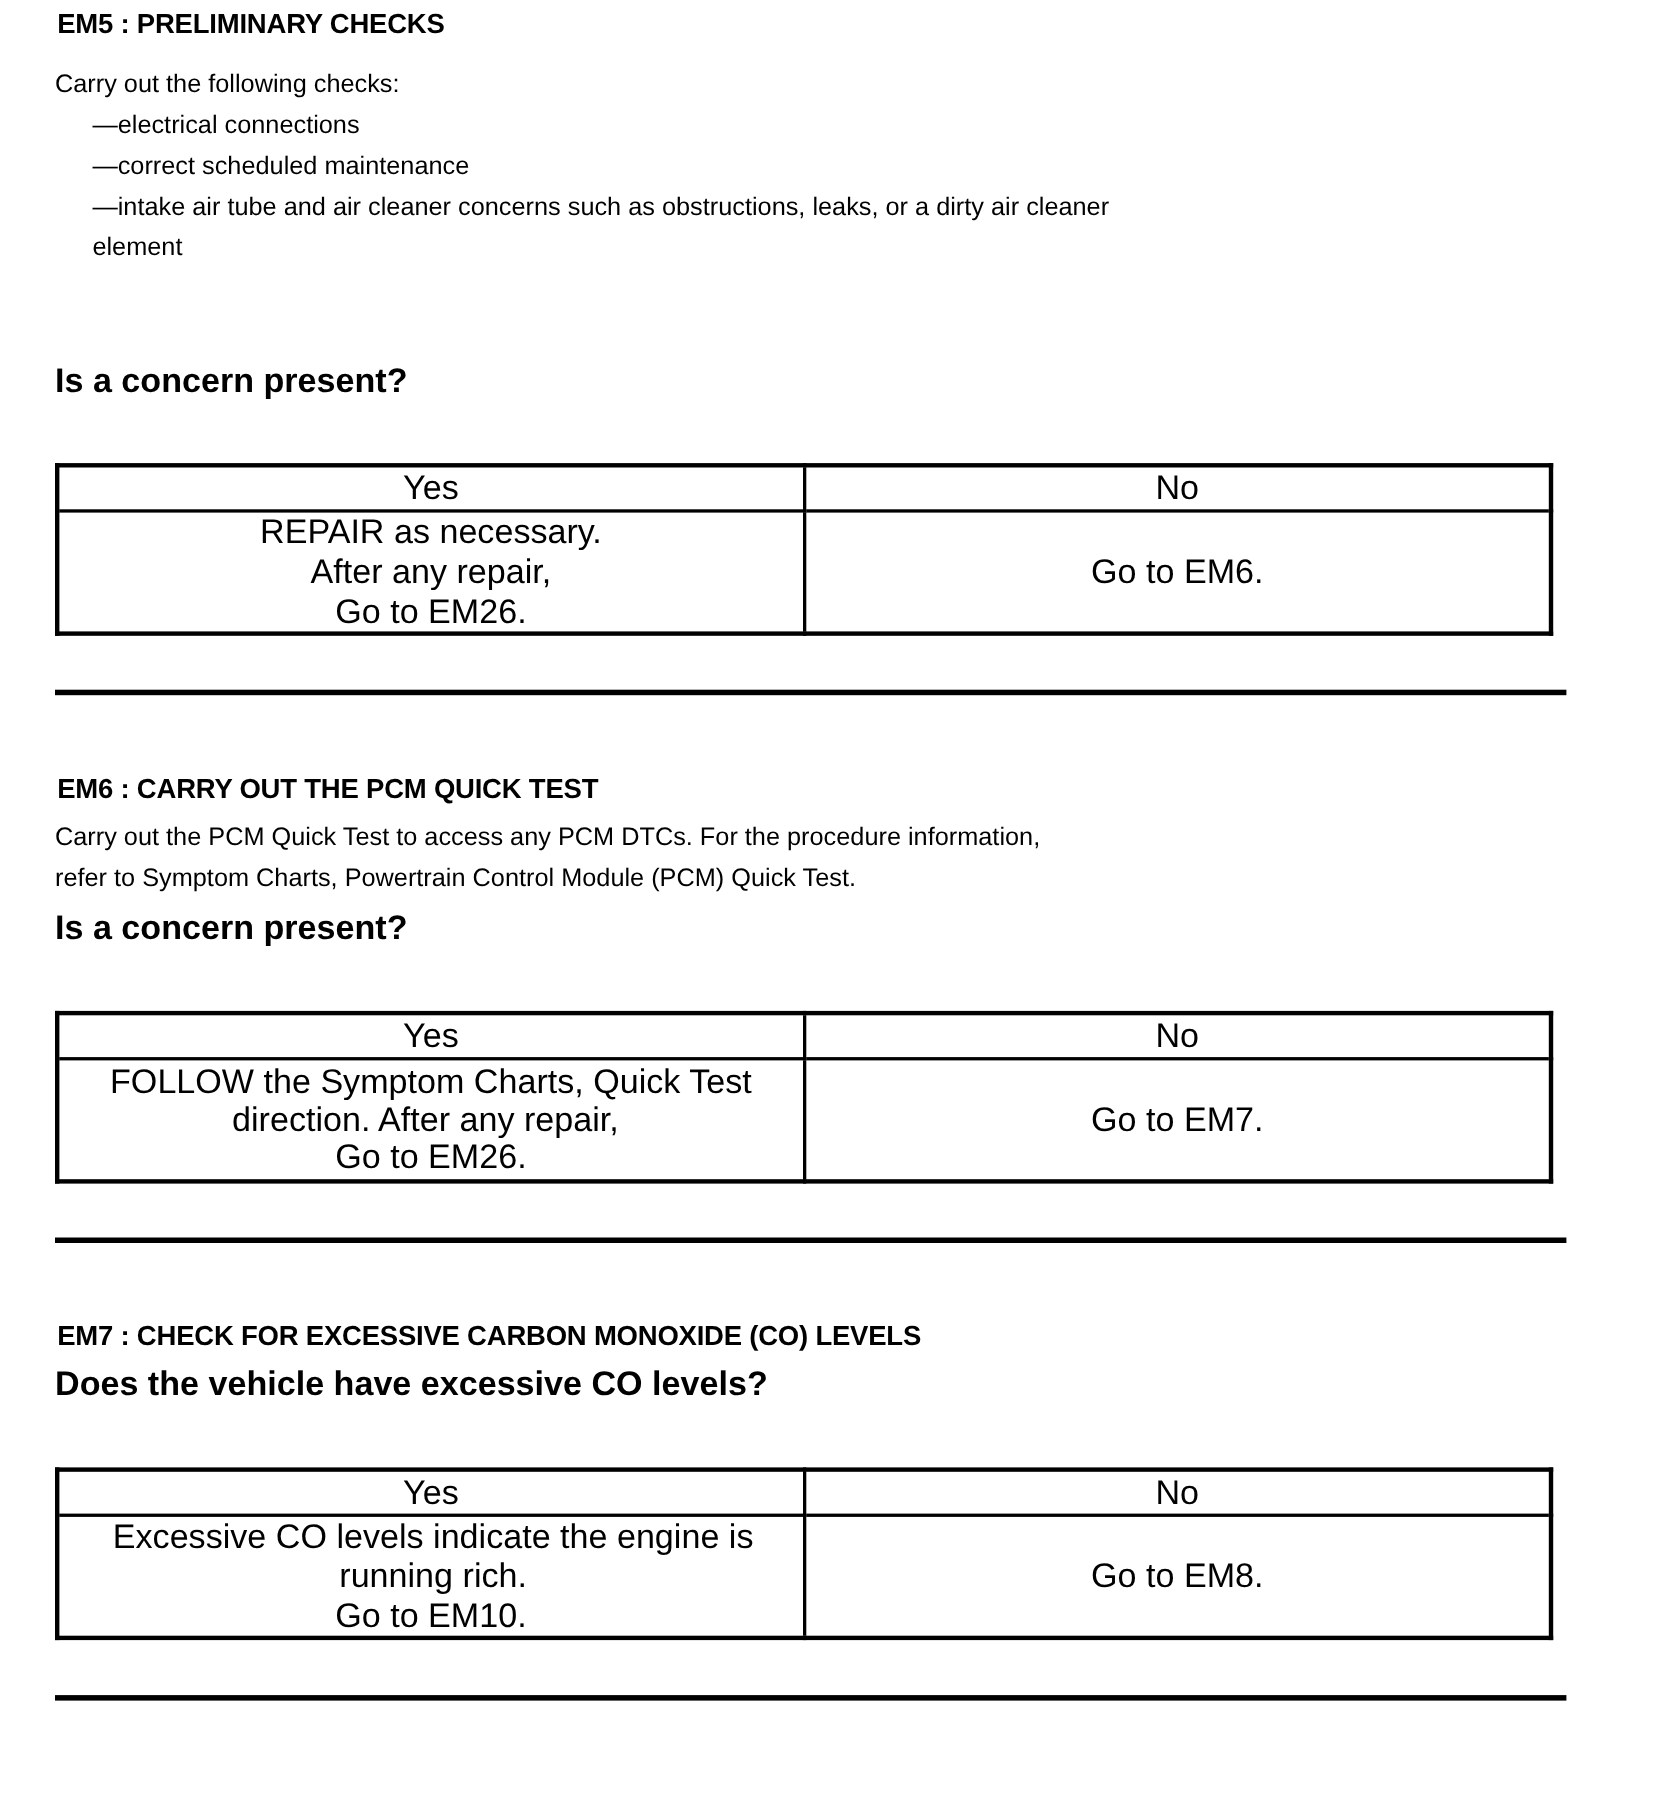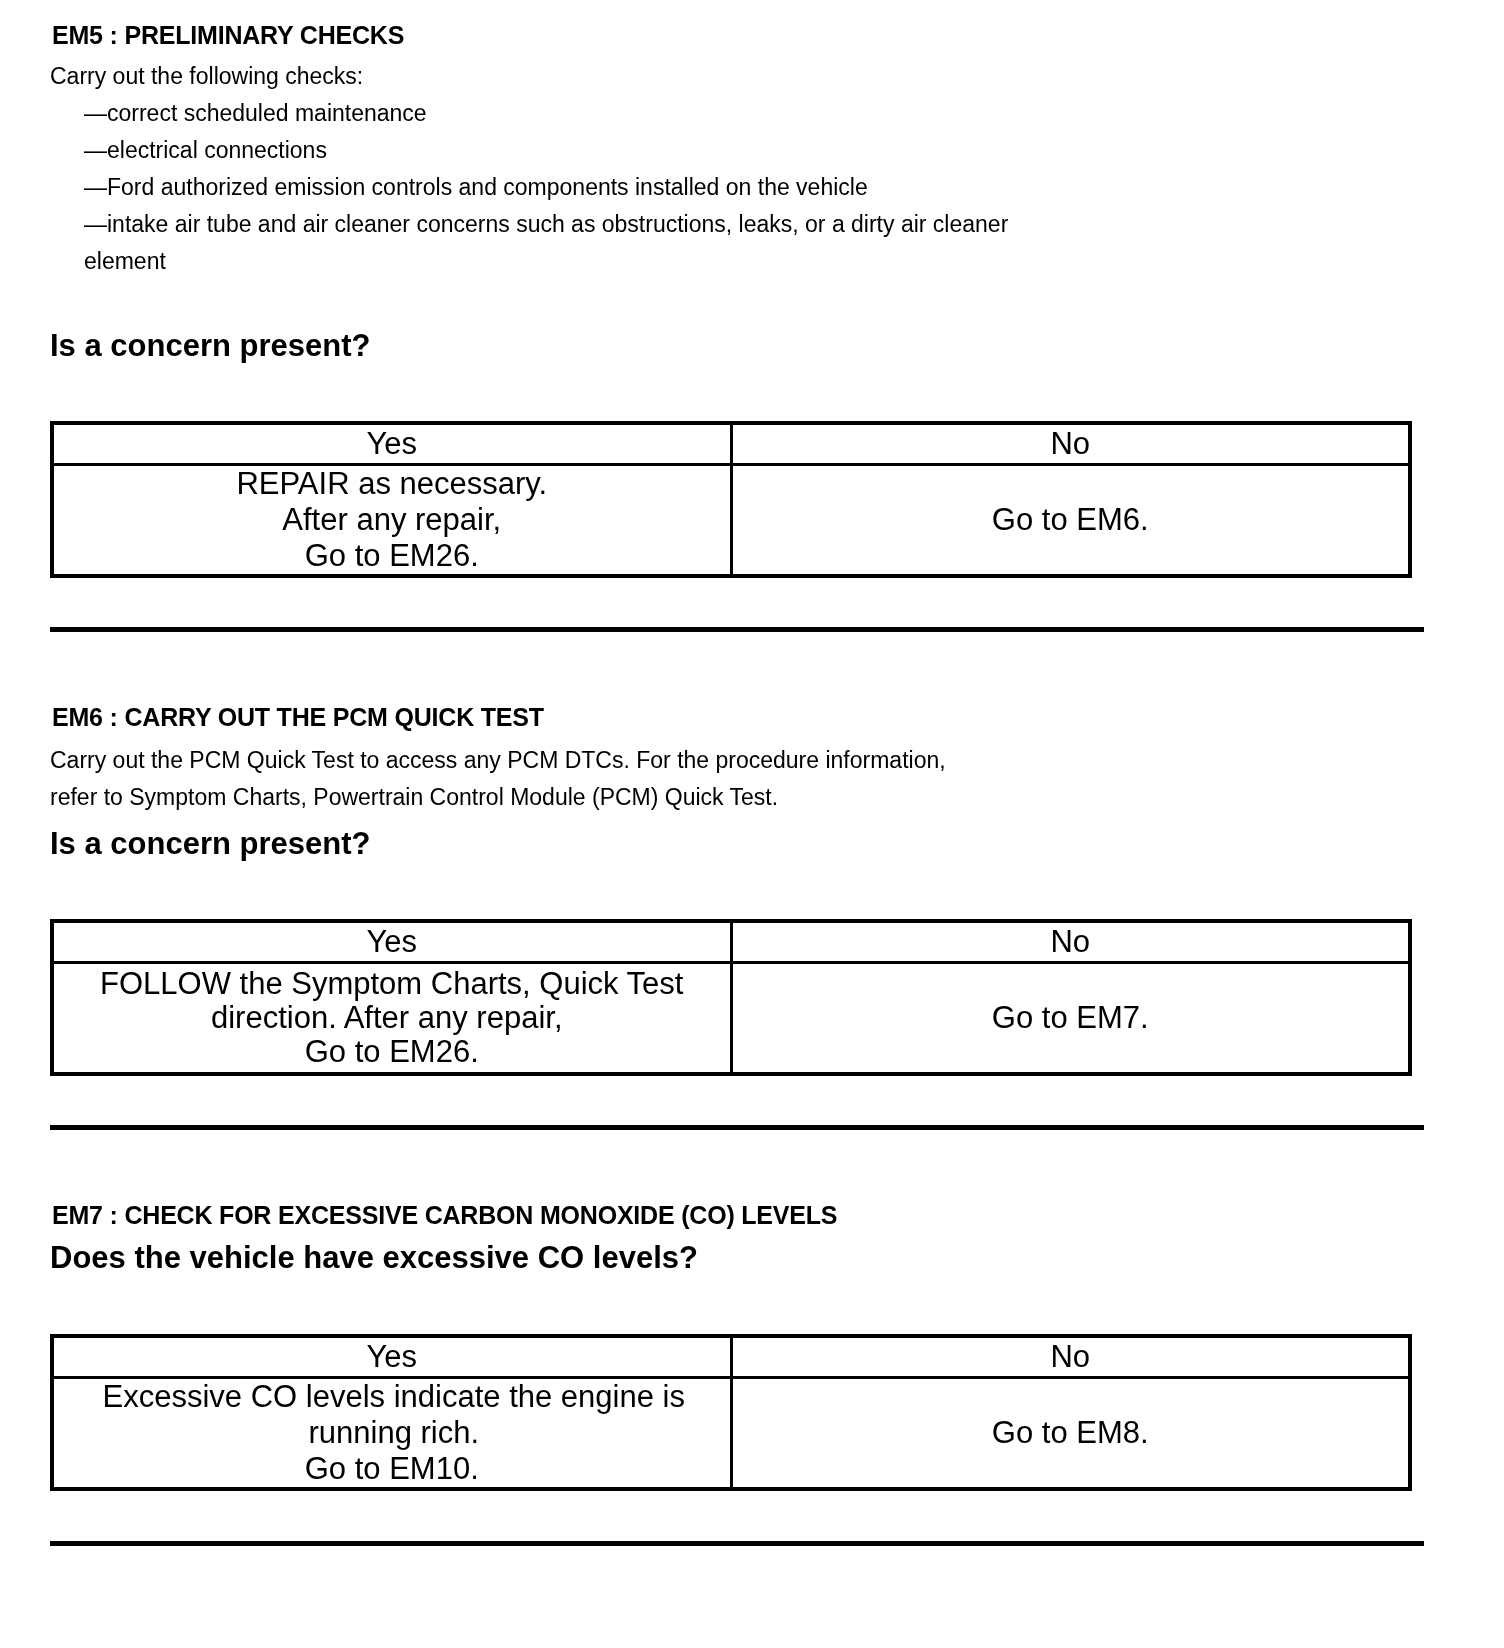--- a/index.html
+++ b/index.html
@@ -22,26 +22,25 @@
     width: 50%; vertical-align: middle;
   }
   table.yn th { font-weight: normal; height: 38px; }
   table.yn td { height: 108px; line-height: 36px; font-weight: normal; margin-left: 44px; }
   .rule { position: absolute; left: 50px; width: 1374px; height: 5px; background: #000; }
   .left-align { text-align: center; padding-left: 4px !important; }
 </style>
 </head>
 <body>
 
-<div class="abs heading" style="left:52px; top:21px;">EM5 : PRELIMINARY CHECKS</div>
+<div class="abs heading" style="left:52px; top:8px;">EM5 : PRELIMINARY CHECKS</div>
 <div class="abs body-text" style="left:50px; top:58px;">
   <div>Carry out the following checks:</div>
+  <div class="list-item">—electrical connections</div>
   <div class="list-item">—correct scheduled maintenance</div>
-  <div class="list-item">—electrical connections</div>
-  <div class="list-item">—Ford authorized emission controls and components installed on the vehicle</div>
   <div class="list-item">—intake air tube and air cleaner concerns such as obstructions, leaks, or a dirty air cleaner</div>
   <div class="list-item cont">element</div>
 </div>
 <div class="abs question" style="left:50px; top:328px;">Is a concern present?</div>
 
 <table class="yn" style="top:421px;">
   <tbody>
       <tr>
     <th>Yes</th>
     <th>No</th>

